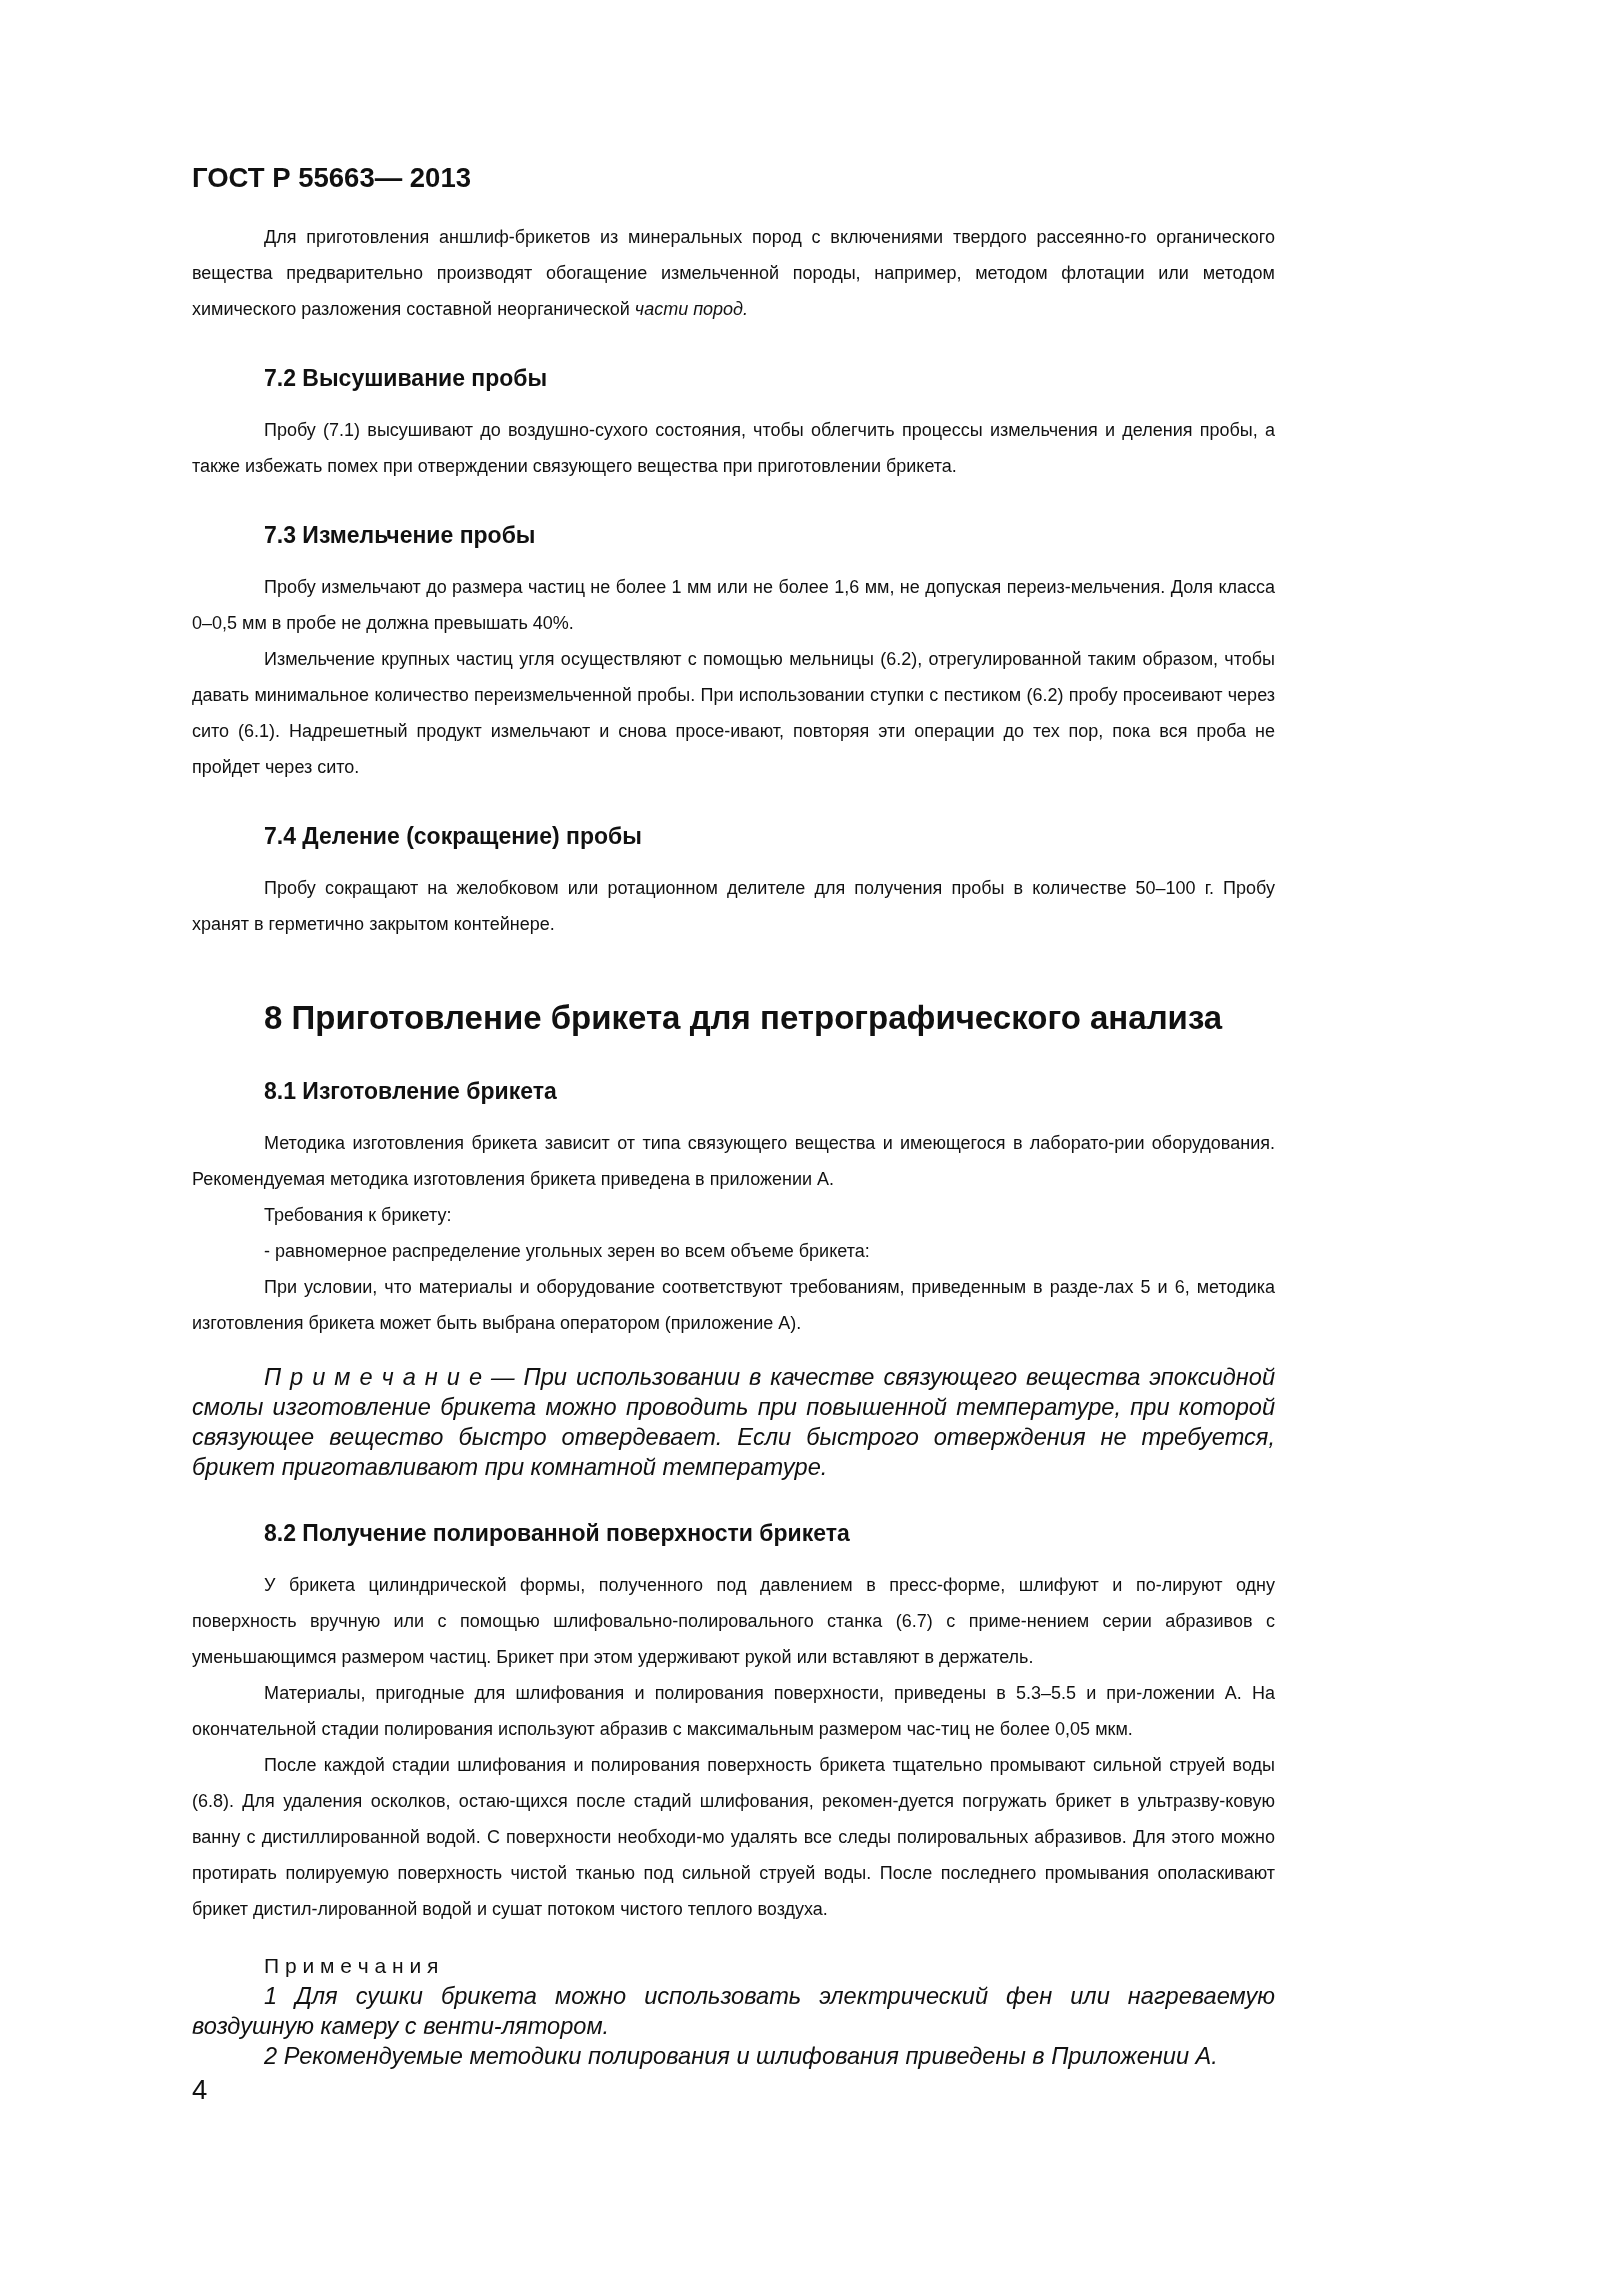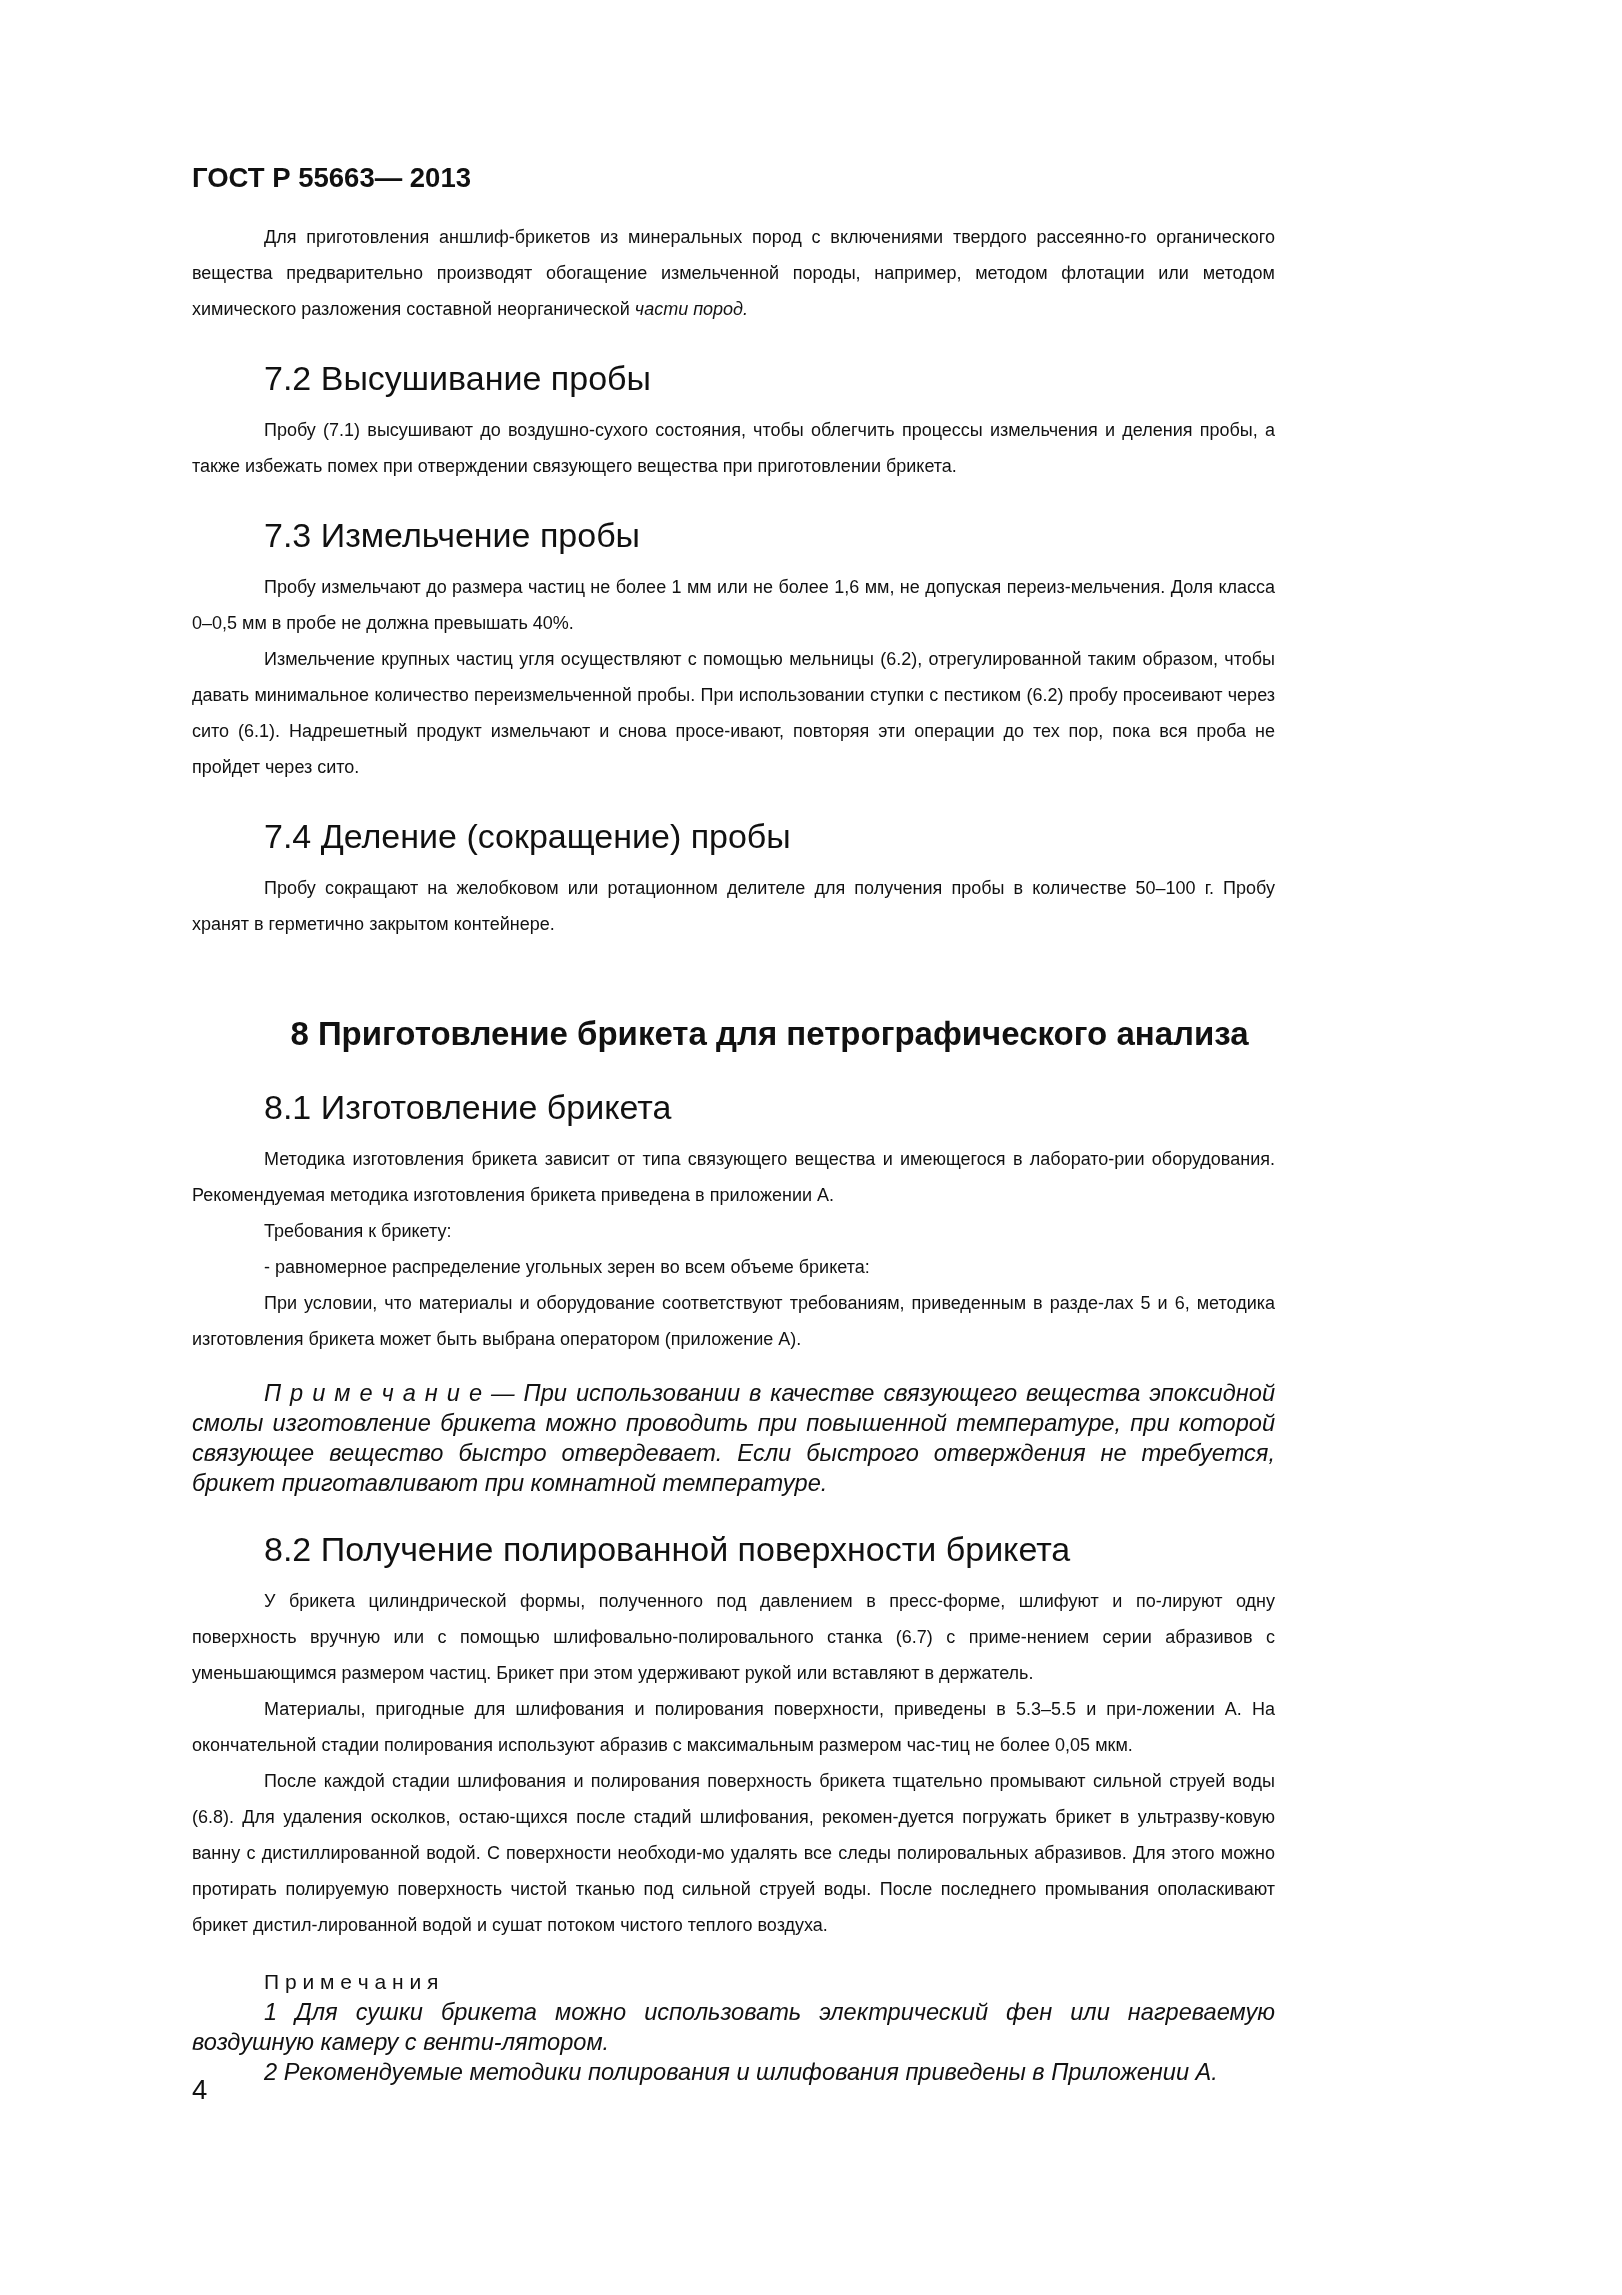--- a/index.html
+++ b/index.html
@@ -27,34 +27,34 @@
   }
   .para {
     font-size: 18px;
     line-height: 36px;
     text-align: justify;
     text-indent: 72px;
     margin: 0;
   }
   .italic { font-style: italic; }
   .h3 {
-    font-size: 34px;
+    font-size: 23px;
     line-height: 34px;
-    font-weight: normal;
+    font-weight: bold;
     margin: 34px 0 17px 0;
     padding-left: 72px;
     text-align: left;
   }
   .h2 {
     font-size: 33px;
     line-height: 39px;
     font-weight: bold;
-    margin: 72px 0 37px 0;
+    margin: 56px 0 37px 0;
     padding-left: 72px;
-    text-align: center;
+    text-align: left;
   }
   .note {
     font-size: 23.6px;
     line-height: 30px;
     text-align: justify;
     text-indent: 72px;
     margin: 21px 0;
     font-style: italic;
   }
   .note.tight { margin: 0; }

